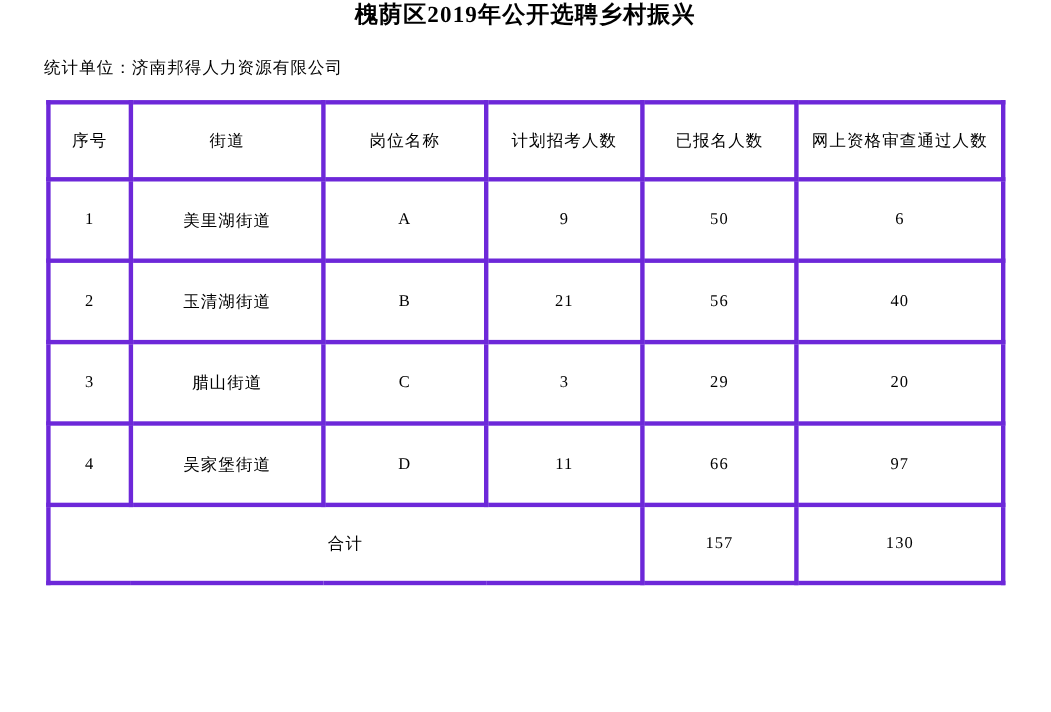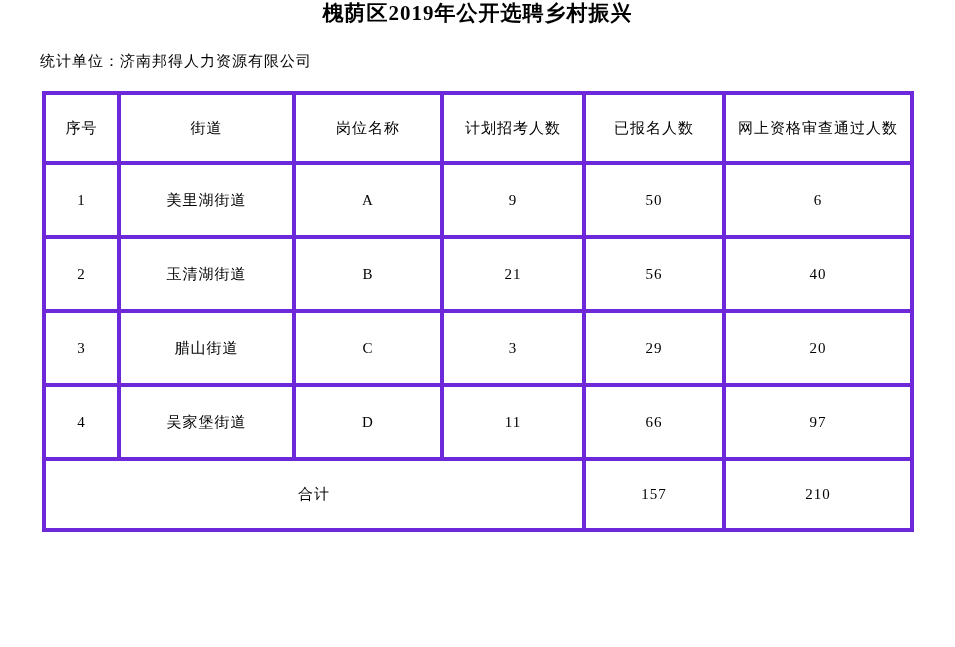--- a/index.html
+++ b/index.html
@@ -112,18 +112,18 @@
         <td>4</td>
         <td>吴家堡街道</td>
         <td>D</td>
         <td>11</td>
         <td>66</td>
         <td>97</td>
       </tr>
       <tr class="total-row">
         <td colspan="4">合计</td>
         <td>157</td>
-        <td>210</td>
+        <td>130</td>
       </tr>
     </tbody>
   </table>
 
 </div>
 
 </body></html>

